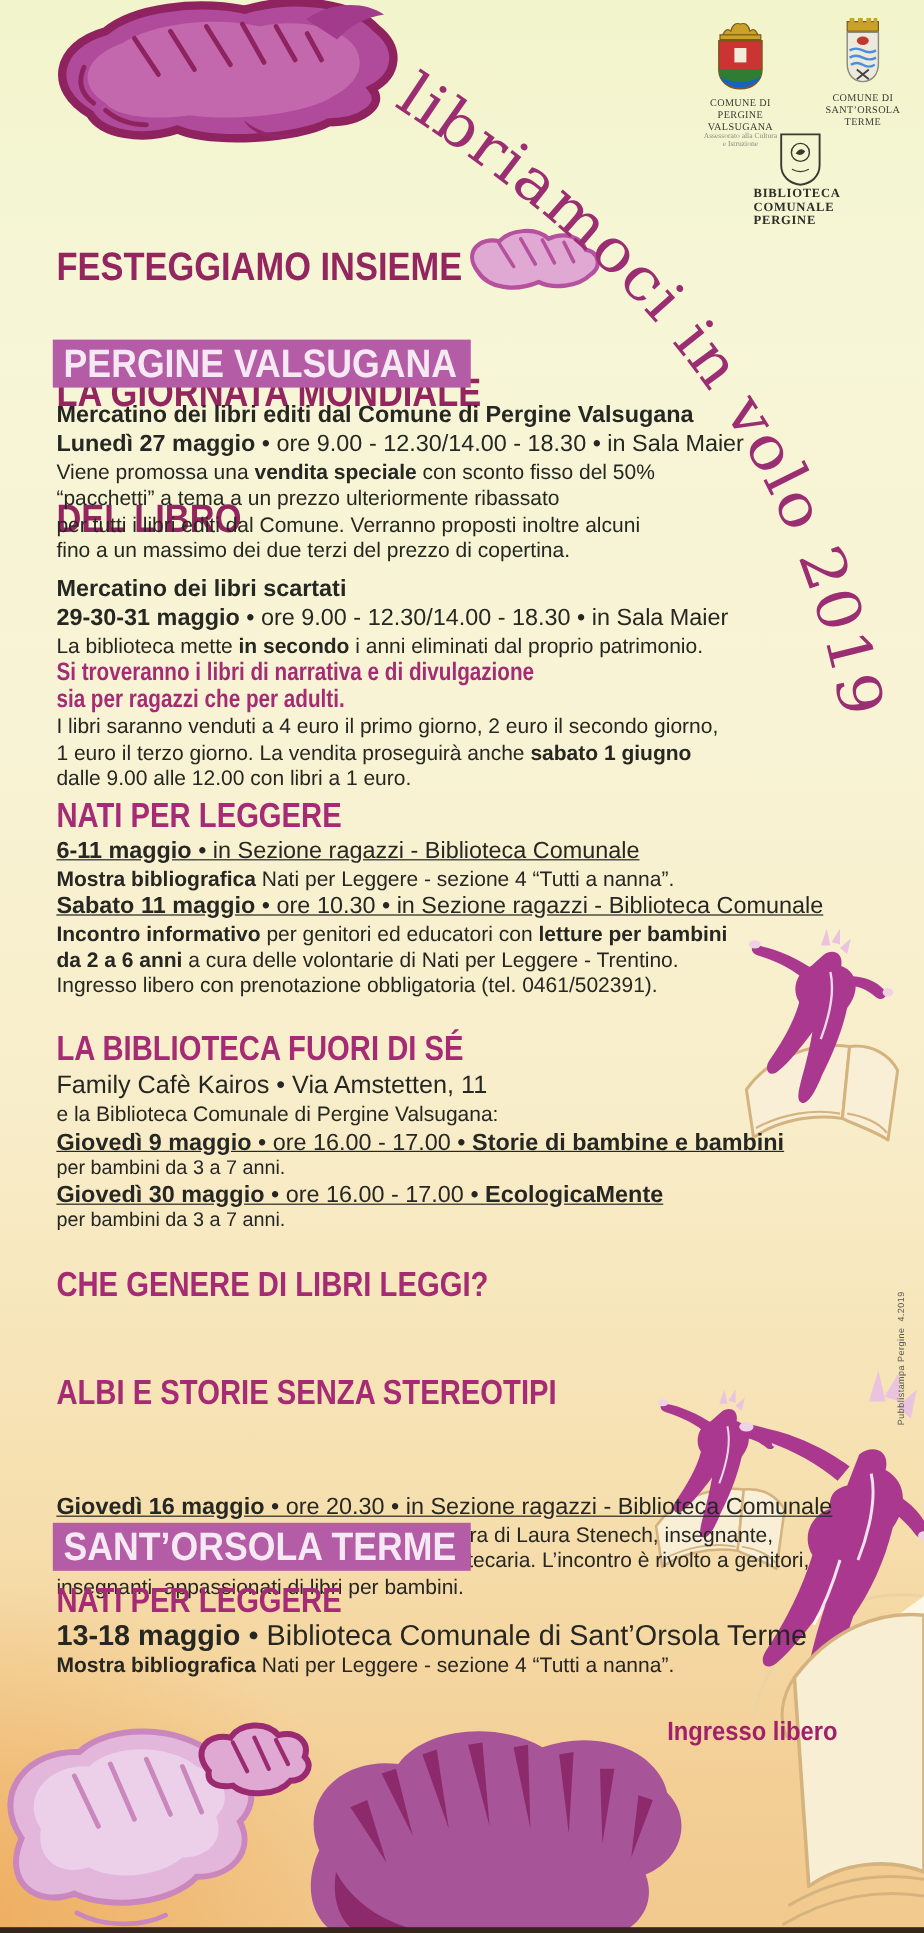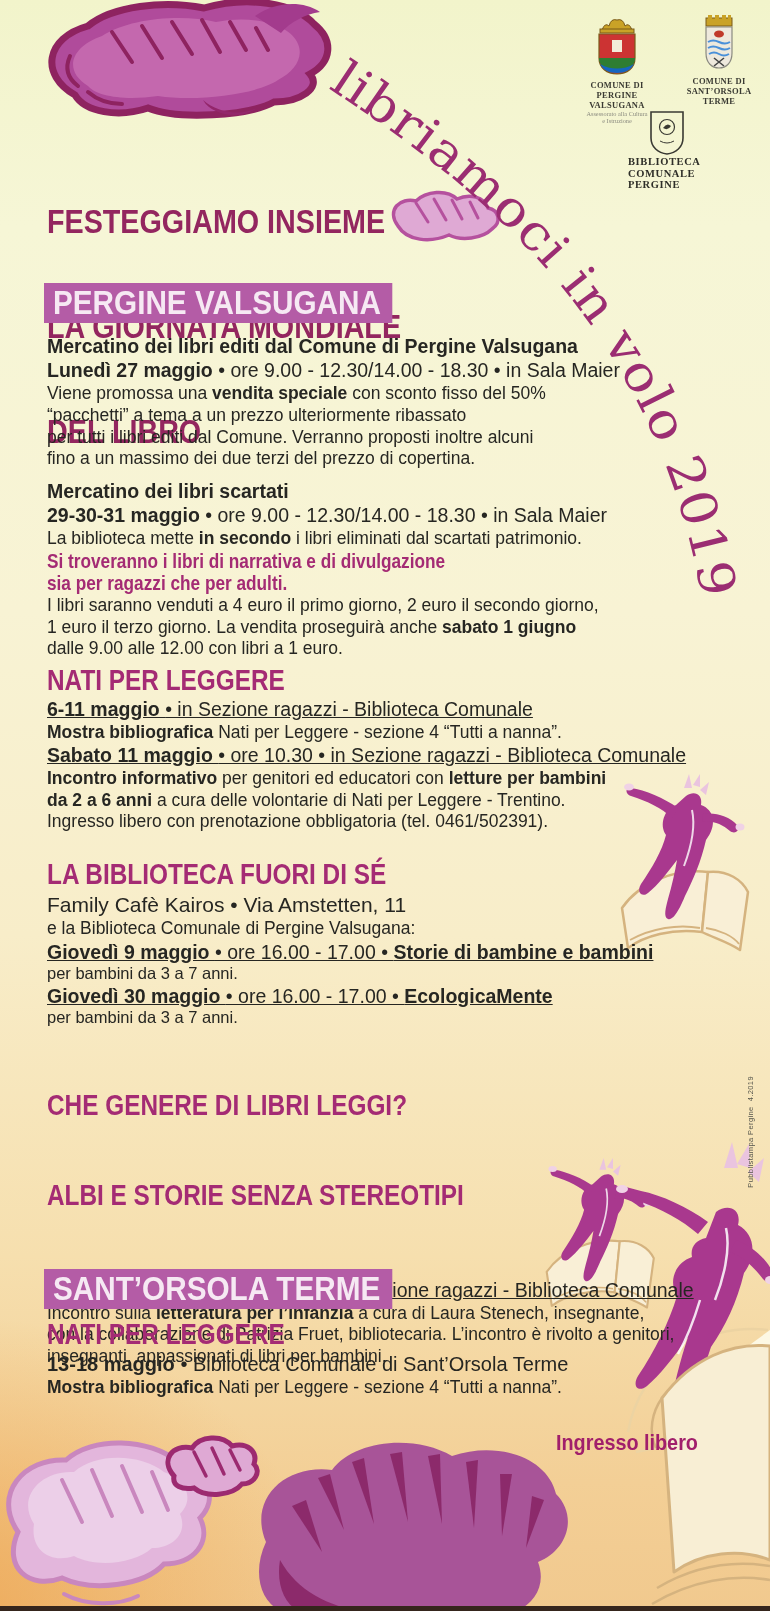--- a/index.html
+++ b/index.html
@@ -18,29 +18,29 @@
     padding:0 13px 0 10px;transform:scaleX(.9);transform-origin:left top;white-space:pre;}
   .sec-head{color:#a42b74;font-weight:bold;font-size:29px;line-height:33px;
     transform:scaleX(.84);transform-origin:left top;white-space:pre;}
   .sec-head.two{line-height:30px;margin-bottom:8px;}
   
   .rl{white-space:pre;}
   .seg-b{font-weight:bold;}
   .rl.hb{font-size:19.5px;line-height:24px;font-weight:bold;}
   .rl.date{font-size:19.5px;line-height:25px;text-align:center;}
   .rl.date19{font-size:19.5px;line-height:24.5px;text-decoration:underline;}
-  .rl.date20{font-size:20px;line-height:26px;}
+  .rl.date20{font-size:24px;line-height:26px;}
   .rl.big21{font-size:21px;line-height:27px;}
   .rl.para{font-size:17.5px;line-height:21.8px;}
   .rl.small{font-size:16.5px;line-height:19.5px;}
   .rl.mag{font-size:21px;line-height:22.5px;font-weight:bold;color:#a42b74;
     transform:scaleX(.82);transform-origin:left top;}
   
   .logo-cap{font-family:"Liberation Serif",serif;font-size:8.5px;line-height:10px;
-    text-align:center;color:#3a3a33;letter-spacing:.3px;font-weight:bold;}
+    text-align:center;color:#3a3a33;letter-spacing:.3px;}
   .logo-sub{font-family:"Liberation Serif",serif;font-size:6.3px;color:#8c8c80;text-align:center;}
   .bib-cap{font-family:"Liberation Serif",serif;font-size:10.5px;line-height:11.5px;font-weight:bold;
     text-align:left;color:#2e2e28;letter-spacing:.6px;}
   
   .ingresso{color:#a11f6b;font-weight:bold;font-size:22px;transform:scaleX(.9);transform-origin:left top;white-space:pre;}
   .credit{writing-mode:vertical-rl;transform:rotate(180deg);font-size:7.5px;color:#55554c;letter-spacing:.4px;white-space:pre;}
   .bottom-strip{left:0;bottom:0;width:770px;height:5px;background:#35251c;}
   svg{display:block;}
 </style>
 </head>
@@ -224,21 +224,21 @@
       <div class="rl date"><span class="seg-b">Lunedì 27 maggio </span><span class="seg-r">• ore 9.00 - 12.30/14.00 - 18.30 • in Sala Maier</span></div>
       <div class="rl para"><span class="seg-r">Viene promossa una </span><span class="seg-b">vendita speciale</span><span class="seg-r"> con sconto fisso del 50%</span></div>
       <div class="rl para"><span class="seg-r">“pacchetti” a tema a un prezzo ulteriormente ribassato</span></div>
       <div class="rl para"><span class="seg-r">per tutti i libri editi dal Comune. Verranno proposti inoltre alcuni</span></div>
       <div class="rl para"><span class="seg-r">fino a un massimo dei due terzi del prezzo di copertina.</span></div>
     </div>
 
   <div class="abs" style="left:47px;top:479px">
       <div class="rl hb"><span class="seg-b">Mercatino dei libri scartati</span></div>
       <div class="rl date"><span class="seg-b">29-30-31 maggio </span><span class="seg-r">• ore 9.00 - 12.30/14.00 - 18.30 • in Sala Maier</span></div>
-      <div class="rl para"><span class="seg-r">La biblioteca mette </span><span class="seg-b">in secondo</span><span class="seg-r"> i libri eliminati dal scartati patrimonio.</span></div>
+      <div class="rl para"><span class="seg-r">La biblioteca mette </span><span class="seg-b">in secondo</span><span class="seg-r"> i anni eliminati dal proprio patrimonio.</span></div>
       <div class="rl mag"><span class="seg-b">Si troveranno i libri di narrativa e di divulgazione</span></div>
       <div class="rl mag"><span class="seg-b">sia per ragazzi che per adulti.</span></div>
       <div class="rl para"><span class="seg-r">I libri saranno venduti a 4 euro il primo giorno, 2 euro il secondo giorno,</span></div>
       <div class="rl para"><span class="seg-r">1 euro il terzo giorno. La vendita proseguirà anche </span><span class="seg-b">sabato 1 giugno</span></div>
       <div class="rl para"><span class="seg-r">dalle 9.00 alle 12.00 con libri a 1 euro.</span></div>
     </div>
 
   <div class="abs" style="left:47px;top:664px">
     <div class="sec-head">NATI PER LEGGERE</div>
     <div>
@@ -256,21 +256,21 @@
     <div>
         <div class="rl big21"><span class="seg-r">Family Cafè Kairos • Via Amstetten, 11</span></div>
         <div class="rl para"><span class="seg-r">e la Biblioteca Comunale di Pergine Valsugana:</span></div>
         <div class="rl date19"><span class="seg-b">Giovedì 9 maggio </span><span class="seg-r">• ore 16.00 - 17.00 • </span><span class="seg-b">Storie di bambine e bambini</span></div>
         <div class="rl small"><span class="seg-r">per bambini da 3 a 7 anni.</span></div>
         <div class="rl date19"><span class="seg-b">Giovedì 30 maggio </span><span class="seg-r">• ore 16.00 - 17.00 • </span><span class="seg-b">EcologicaMente</span></div>
         <div class="rl small"><span class="seg-r">per bambini da 3 a 7 anni.</span></div>
       </div>
   </div>
 
-  <div class="abs" style="left:47px;top:1030px">
+  <div class="abs" style="left:47px;top:996px">
     <div class="sec-head two">
       <div>CHE GENERE DI LIBRI LEGGI?</div>
       <div>ALBI E STORIE SENZA STEREOTIPI</div>
     </div>
     <div>
         <div class="rl date19"><span class="seg-b">Giovedì 16 maggio </span><span class="seg-r">• ore 20.30 • in Sezione ragazzi - Biblioteca Comunale</span></div>
         <div class="rl para"><span class="seg-r">Incontro sulla </span><span class="seg-b">letteratura per l’infanzia</span><span class="seg-r"> a cura di Laura Stenech, insegnante,</span></div>
         <div class="rl para"><span class="seg-r">con la collaborazione di Patrizia Fruet, bibliotecaria. L’incontro è rivolto a genitori,</span></div>
         <div class="rl para"><span class="seg-r">insegnanti, appassionati di libri per bambini.</span></div>
       </div>

